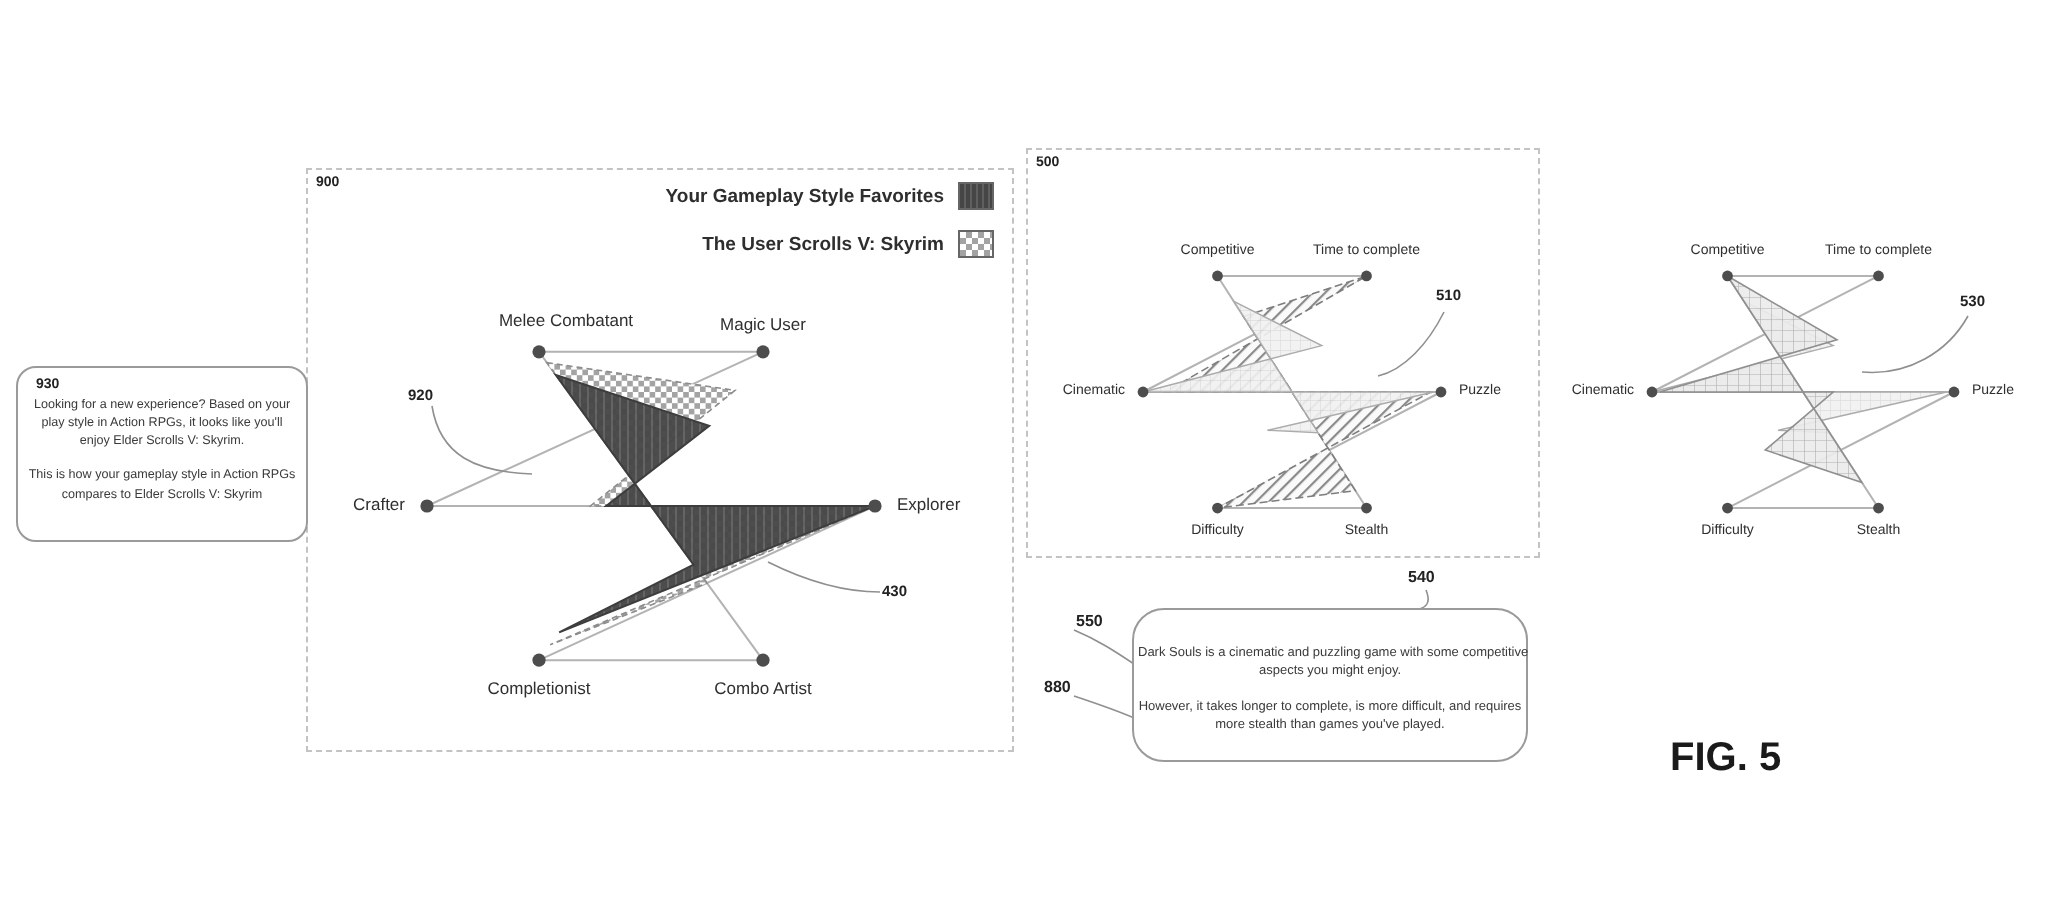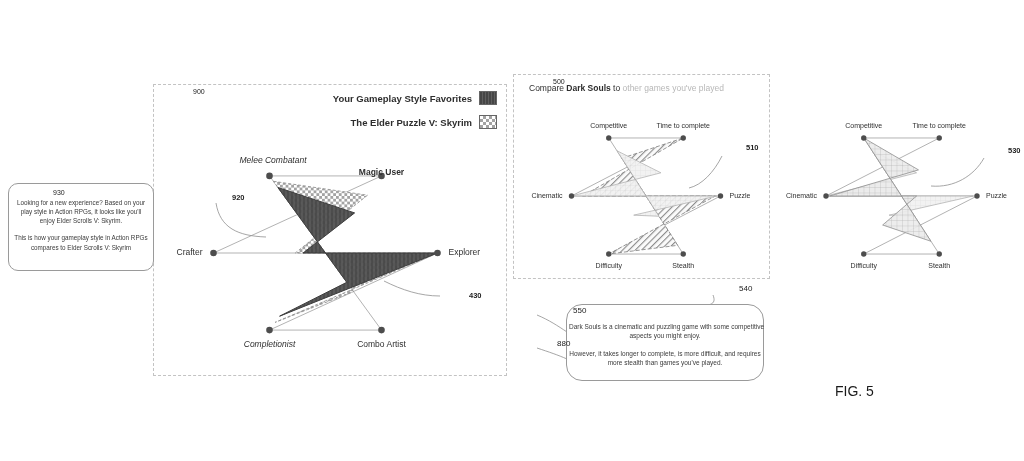--- a/index.html
+++ b/index.html
@@ -3,21 +3,21 @@
 <meta charset="utf-8">
 <style>
   html,body{margin:0;padding:0;background:#fff;}
   .stage{position:relative;width:1024px;height:461px;background:#fff;overflow:hidden;
          font-family:"Liberation Sans", sans-serif;color:#333;}
   #gfx{position:absolute;left:0;top:0;z-index:2;}
   .panel{position:absolute;border:1px dashed #c3c3c3;background:transparent;z-index:1;}
   #panel900{left:153px;top:84px;width:352px;height:290px;}
   #panel500{left:513px;top:74px;width:255px;height:203px;}
   #panel520{left:776px;top:74px;width:242px;height:203px;}
-  .refnum{font-weight:normal;font-size:7px;color:#222;line-height:1;margin-left:35px;}
+  .refnum{font-weight:bold;font-size:7px;color:#222;line-height:1;}
   .panel .refnum{position:absolute;left:4px;top:3px;}
   .refnum.abs{position:absolute;z-index:4;font-size:8px;}
   #ref540{left:704px;top:285px;}
   #ref550{left:538px;top:307px;}
   #ref560{left:522px;top:340px;}
   .legend{position:absolute;right:9px;top:6px;z-index:3;}
   .legend-row{display:flex;justify-content:flex-end;align-items:center;gap:7px;margin-bottom:10px;}
   .legend-label{font-size:9.5px;font-weight:bold;color:#2e2e2e;white-space:nowrap;}
   .swatch{width:18px;height:14px;border:1px solid #666;box-sizing:border-box;}
   .swatch.dark{background-color:#464646;
@@ -31,22 +31,22 @@
   .note{position:absolute;z-index:3;border:1px solid #9a9a9a;background:#fff;box-sizing:border-box;}
   #note930{left:8px;top:183px;width:146px;height:88px;border-radius:10px;padding:14px 2px 4px 2px;}
   #note540{left:566px;top:304px;width:198px;height:77px;border-radius:16px;padding:17px 2px 4px 2px;}
   #note930 .refnum{position:absolute;left:9px;top:5px;}
   .para{font-size:6.3px;line-height:1.45;color:#3a3a3a;text-align:center;margin-bottom:8px;}
   .para div{white-space:nowrap;}
   #note540 .para{font-size:6.5px;}
   .axis-label{position:absolute;z-index:3;color:#2f2f2f;line-height:1.15;text-align:center;}
   .axis-label.big{font-size:8.5px;}
   .axis-label.sm{font-size:7px;}
-  .callout-ref{position:absolute;z-index:4;font-weight:bold;font-size:7.5px;color:#222;margin-left:28px;}
-  #figlabel{position:absolute;left:835px;top:368px;font-size:14px;font-weight:normal;color:#1a1a1a;z-index:3;margin-top:15px;}
+  .callout-ref{position:absolute;z-index:4;font-weight:bold;font-size:7.5px;color:#222;}
+  #figlabel{position:absolute;left:835px;top:368px;font-size:20px;font-weight:bold;color:#1a1a1a;z-index:3;}
   .pat-dark{fill:url(#p-dark);stroke:#3d3d3d;stroke-width:1;fill-opacity:.96;}
   .pat-cross{fill:url(#p-cross);stroke:#8c8c8c;stroke-width:.8;stroke-dasharray:3 2;}
   .pat-diag{fill:url(#p-diag);stroke:#7d7d7d;stroke-width:.8;stroke-dasharray:4 2;}
   .pat-gridlight{fill:url(#p-gridlight);fill-opacity:.9;stroke:#ababab;stroke-width:.7;}
   .pat-grid{fill:url(#p-grid);fill-opacity:.92;stroke:#8f8f8f;stroke-width:.8;}
   .hex{fill:none;stroke:#b3b3b3;stroke-width:1;}
   .leader{fill:none;stroke:#8f8f8f;stroke-width:.8;}
   .vdot{fill:#4d4d4d;}
 </style>
 </head>
@@ -125,31 +125,28 @@
   </svg>
 
   <div class="panel" id="panel900">
     <span class="refnum">900</span>
     <div class="legend">
       <div class="legend-row">
         <span class="legend-label">Your Gameplay Style Favorites</span>
         <span class="swatch dark"></span>
       </div>
       <div class="legend-row">
-        <span class="legend-label">The Elder Puzzle V: Skyrim</span>
+        <span class="legend-label">The User Scrolls V: Skyrim</span>
         <span class="swatch cross"></span>
       </div>
     </div>
   </div>
 
   <div class="panel" id="panel500">
     <span class="refnum">500</span>
-    <div class="chart-title">
-      <span>Compare </span><b>Dark Souls</b><span> to </span><span class="muted">other games you've played</span>
-    </div>
   </div>
 
 
   <div class="note" id="note930">
     <div class="refnum">930</div>
     <div class="para">
         <div>Looking for a new experience? Based on your</div>
         <div>play style in Action RPGs, it looks like you'll</div>
         <div>enjoy Elder Scrolls V: Skyrim.</div>
       </div>
@@ -167,25 +164,25 @@
     <div class="para">
         <div>However, it takes longer to complete, is more difficult, and requires</div>
         <div>more stealth than games you've played.</div>
       </div>
   </div>
   <div class="refnum abs" id="ref540">540</div>
   <div class="refnum abs" id="ref550">550</div>
   <div class="refnum abs" id="ref560">880</div>
 
   <div id="figlabel">FIG. 5</div>
-<div class="axis-label big" style="left: 273px; top: 165.924px; transform: translate(-50%, -100%); font-style: italic;">Melee Combatant</div>
-    <div class="axis-label big" style="left: 381.5px; top: 178px; transform: translate(-50%, -100%); font-weight: bold;">Magic User</div>
+<div class="axis-label big" style="left: 283px; top: 165.924px; transform: translate(-50%, -100%);">Melee Combatant</div>
+    <div class="axis-label big" style="left: 381.5px; top: 168px; transform: translate(-50%, -100%);">Magic User</div>
     <div class="axis-label big" style="left: 202.5px; top: 253px; transform: translate(-100%, -50%); text-align: right;">Crafter</div>
     <div class="axis-label big" style="left: 448.5px; top: 253px; transform: translateY(-50%); text-align: left;">Explorer</div>
-    <div class="axis-label big" style="left: 269.5px; top: 340.076px; transform: translate(-50%, 0px); font-style: italic;">Completionist</div>
+    <div class="axis-label big" style="left: 269.5px; top: 340.076px; transform: translate(-50%, 0px);">Completionist</div>
     <div class="axis-label big" style="max-width: 50px; left: 381.5px; top: 340.076px; transform: translate(-50%, 0px);">Combo Artist</div>
     <div class="callout-ref" style="left: 204px; top: 193px;">920</div>
     <div class="callout-ref" style="left: 441px; top: 291px;">430</div>
     <div class="axis-label sm" style="left: 608.75px; top: 129.976px; transform: translate(-50%, -100%);">Competitive</div>
     <div class="axis-label sm" style="max-width: 56px; left: 683.25px; top: 129.976px; transform: translate(-50%, -100%);">Time to complete</div>
     <div class="axis-label sm" style="left: 562.5px; top: 196px; transform: translate(-100%, -50%); text-align: right;">Cinematic</div>
     <div class="axis-label sm" style="left: 729.5px; top: 196px; transform: translateY(-50%); text-align: left;">Puzzle</div>
     <div class="axis-label sm" style="left: 608.75px; top: 262.024px; transform: translate(-50%, 0px);">Difficulty</div>
     <div class="axis-label sm" style="left: 683.25px; top: 262.024px; transform: translate(-50%, 0px);">Stealth</div>
     <div class="callout-ref" style="left: 718px; top: 143px;">510</div>

